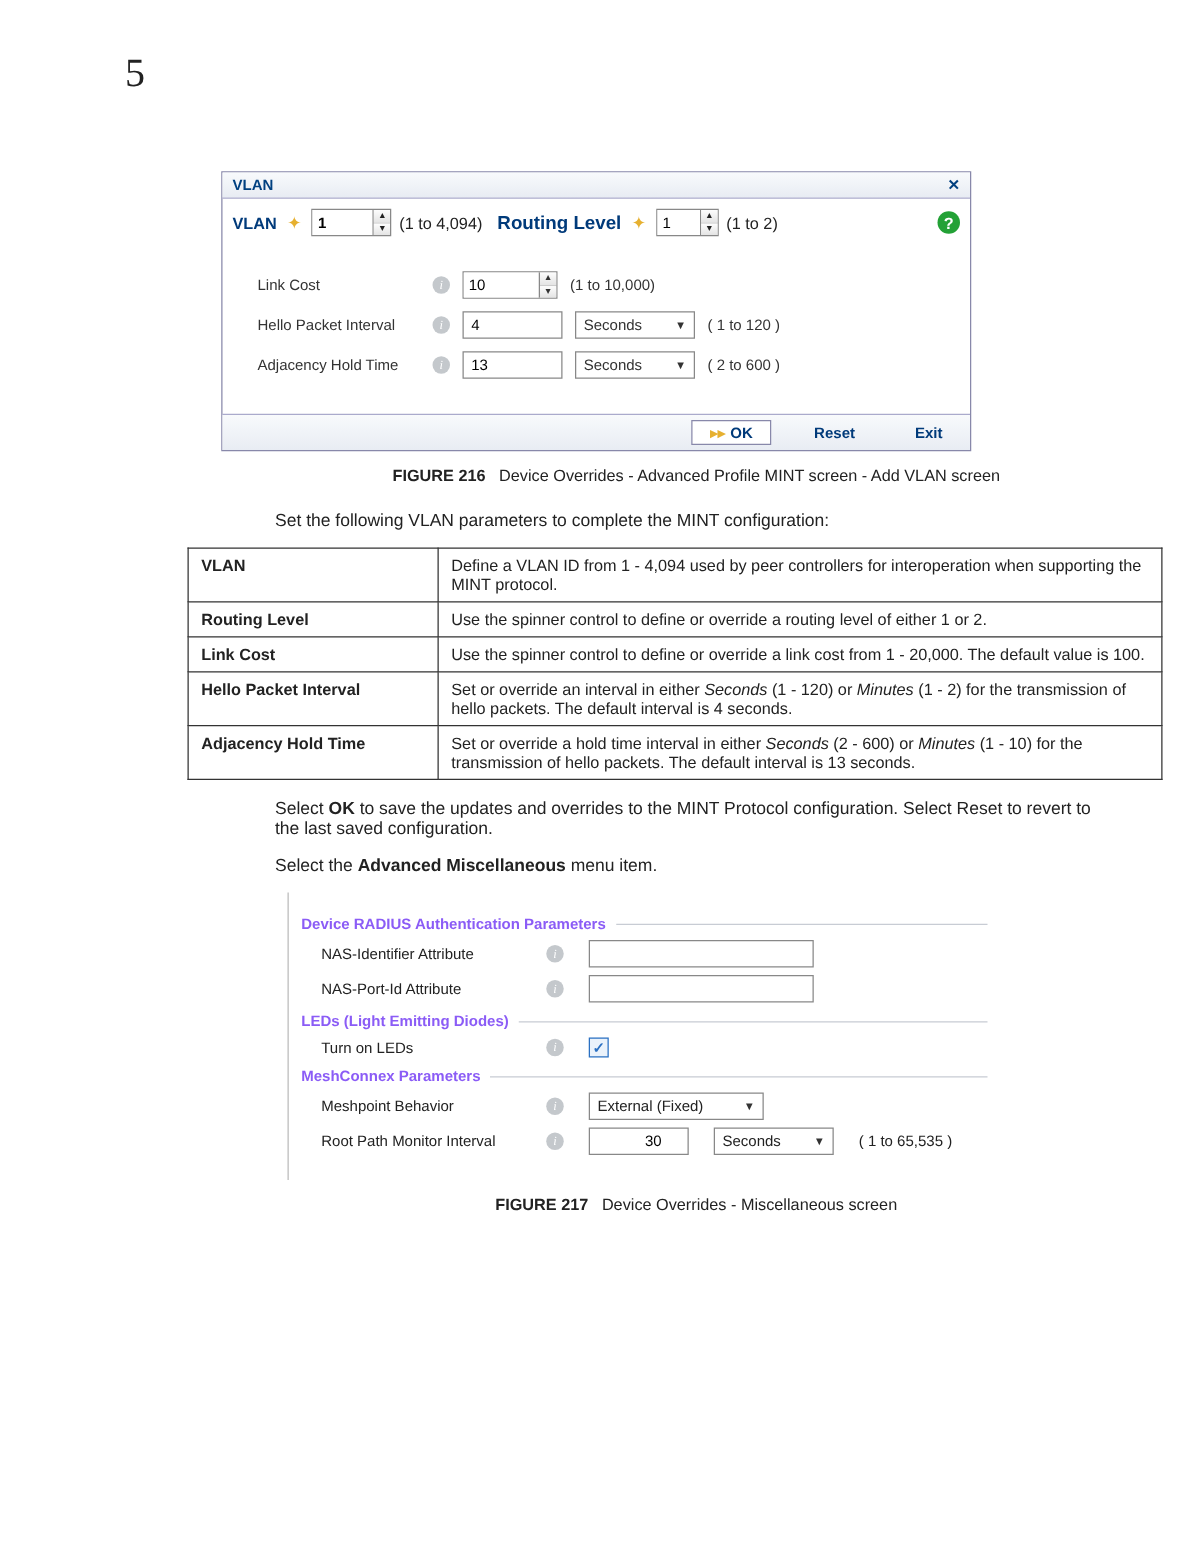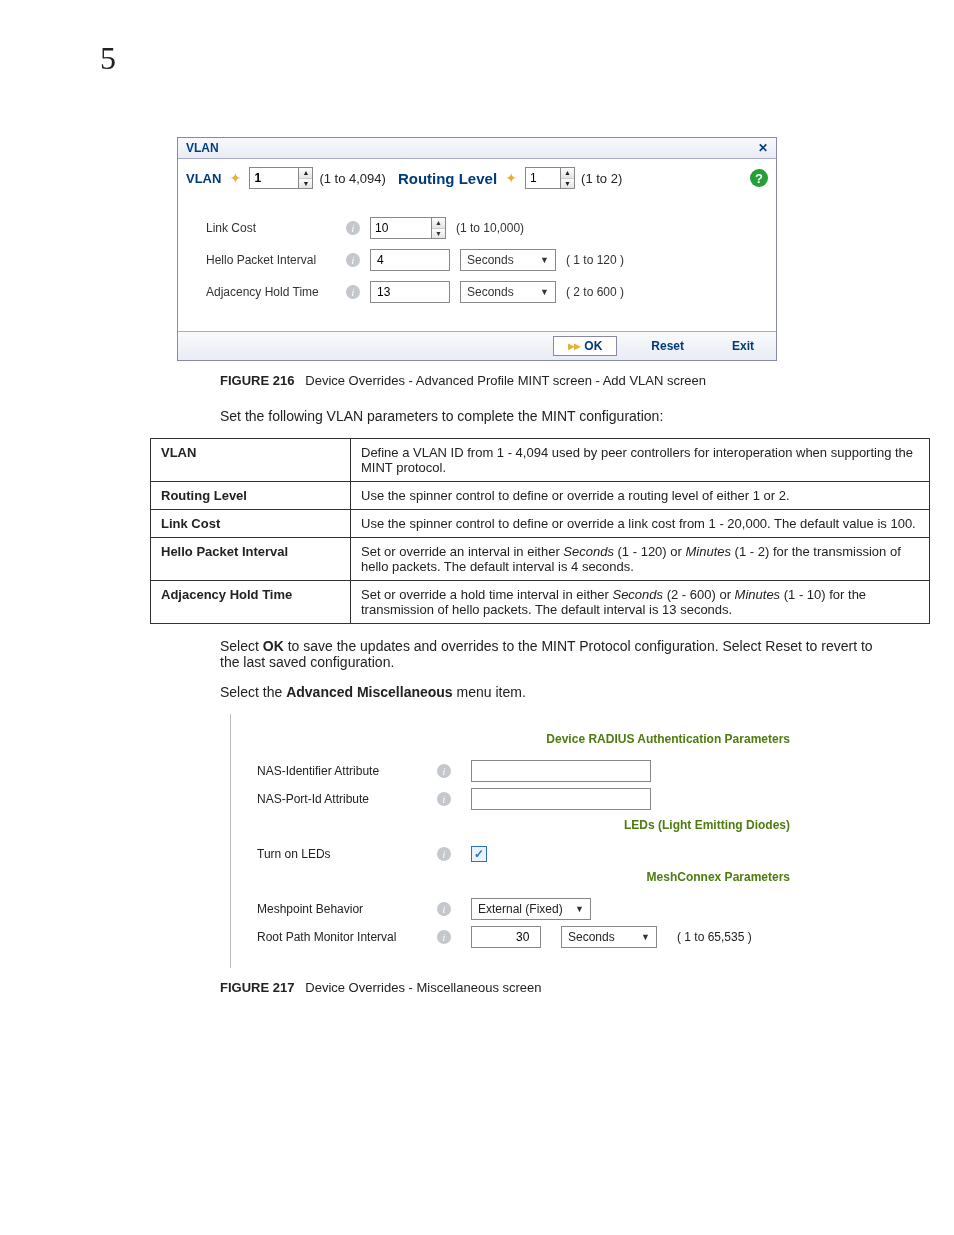--- a/index.html
+++ b/index.html
@@ -125,21 +125,21 @@
     background: #fff;
     padding: 2px 14px;
     font-weight: bold;
     color: #003a7a;
     display:flex;align-items:center;gap:4px;
     cursor:pointer;
   }
   .fbtn.plain { background: transparent; border: none; color:#003a7a; }
   .figure-caption {
     font-size: 13px;
-    text-align: left;
+    text-align: center;
     margin: 7px 0 20px 0;
     margin-left: 160px;
   }
   .figure-caption .fignum { font-weight: bold; }
   .body-text { margin: 14px 0 14px 160px; font-size: 14px; }
   table.params {
     border-collapse: collapse;
     width: 780px;
     margin-left: 90px;
     font-size: 13px;
@@ -155,25 +155,24 @@
   .misc-screen {
     border-left: 1px solid #bbb;
     width: 560px;
     margin: 10px auto 12px 170px;
     padding: 10px 0 14px 10px;
     font-size: 12px;
     color: #222;
   }
   .section-title {
     font-weight: bold;
-    color: #4d7c0f;
-    display:flex; align-items:flex-end; gap:8px;
+    color: #8b5cf6;
+    display:flex; align-items:center; gap:8px;
     margin: 8px 0 6px 0;
     font-size: 12px;
-    flex-direction: column;
   }
   .section-title .line {
     flex:1; height:1px; background:#c8ccd4;
   }
   .form-row2 {
     display:flex; align-items:center; gap:20px;
     margin: 6px 0 6px 16px;
   }
   .form-row2 .lbl { width: 160px; }
   .chk {
@@ -341,29 +340,29 @@
     <span class="chk">✓</span>
   </div>
 
   <div class="section-title">
     <span>MeshConnex Parameters</span>
       <span class="line"></span>
   </div>
   <div class="form-row2">
     <span class="lbl">Meshpoint Behavior</span>
     <span class="info-icon">i</span>
-    <div class="selectbox" style="width:120px;">
+    <div class="selectbox" style="width:140px;">
       <span>External (Fixed)</span>
       <span class="tri">▼</span>
     </div>
   </div>
   <div class="form-row2">
     <span class="lbl">Root Path Monitor Interval</span>
     <span class="info-icon">i</span>
-    <input class="txtbox" style="width: 70px; padding-left: 44px;" value="30">
+    <input class="txtbox" style="width: 80px; padding-left: 44px;" value="30">
     <div class="selectbox">
       <span>Seconds</span>
       <span class="tri">▼</span>
     </div>
     <span>( 1 to 65,535 )</span>
   </div>
 </div>
 
 <div class="figure-caption">
   <span class="fignum">FIGURE 217</span>&nbsp;&nbsp;

